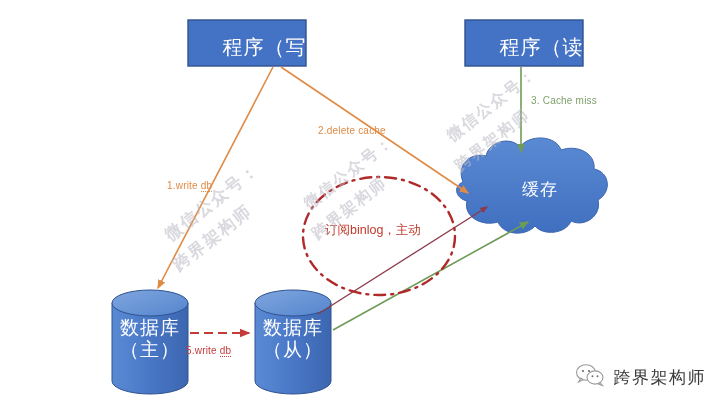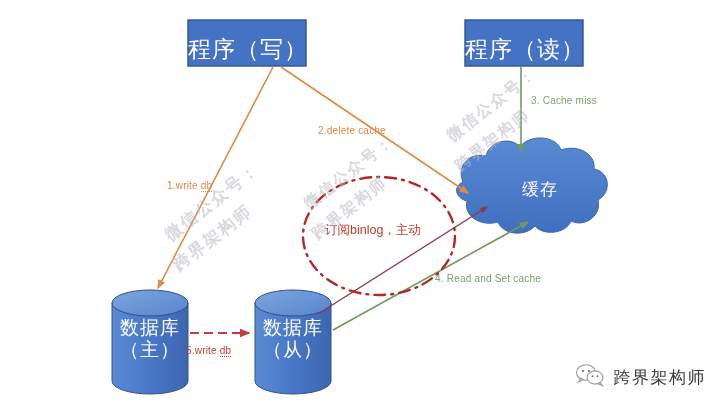--- a/index.html
+++ b/index.html
@@ -10,21 +10,21 @@
 
   .node-label{
     position:absolute;
     color:#ffffff;
     font-size:17px;
     letter-spacing:1px;
     text-align:center;
     white-space:nowrap;
     pointer-events:none;
   }
-  .box-label{font-size:23px;}
+  .box-label{font-size:20px;margin-left:28px;}
   .cloud-label{font-size:17px;}
   .db-label{font-size:19px;line-height:20px;}
 
   .edge-label{
     position:absolute;
     font-size:10px;
     white-space:nowrap;
     letter-spacing:0.2px;
   }
   .lbl-orange{color:#E08B45;}
@@ -173,21 +173,20 @@
 
   <div class="node-label db-label" style="left:255px;top:318px;width:76px;">数据库</div>
   <div class="node-label db-label" style="left:255px;top:340px;width:76px;">（从）</div>
 
   <div class="edge-label lbl-orange" style="left:167px;top:180px;">1.write <span class="ul-dot">db</span></div>
 
   <div class="edge-label lbl-orange" style="left:318px;top:125px;">2.delete cache</div>
 
   <div class="edge-label lbl-green" style="left:531px;top:95px;">3. Cache miss</div>
 
-  <div class="edge-label lbl-green" style="left:435px;top:273px;">4. Read and Set cache</div>
 
   <div class="edge-label lbl-crimson" style="left:186px;top:345px;">5.write <span class="ul-dot">db</span></div>
 
   <div class="circle-text" style="left:325px;top:222px;">订阅binlog，主动</div>
 
   <div class="watermark" style="left:160px;top:228px;transform:rotate(-38deg);font-size:17px;">微信公众号：</div>
   <div class="watermark" style="left:168px;top:258px;transform:rotate(-38deg);font-size:17px;">跨界架构师</div>
   <div class="watermark" style="left:300px;top:198px;transform:rotate(-38deg);font-size:16px;">微信公众号：</div>
   <div class="watermark" style="left:308px;top:228px;transform:rotate(-38deg);font-size:16px;">跨界架构师</div>
   <div class="watermark" style="left:443px;top:130px;transform:rotate(-38deg);font-size:16px;">微信公众号：</div>

